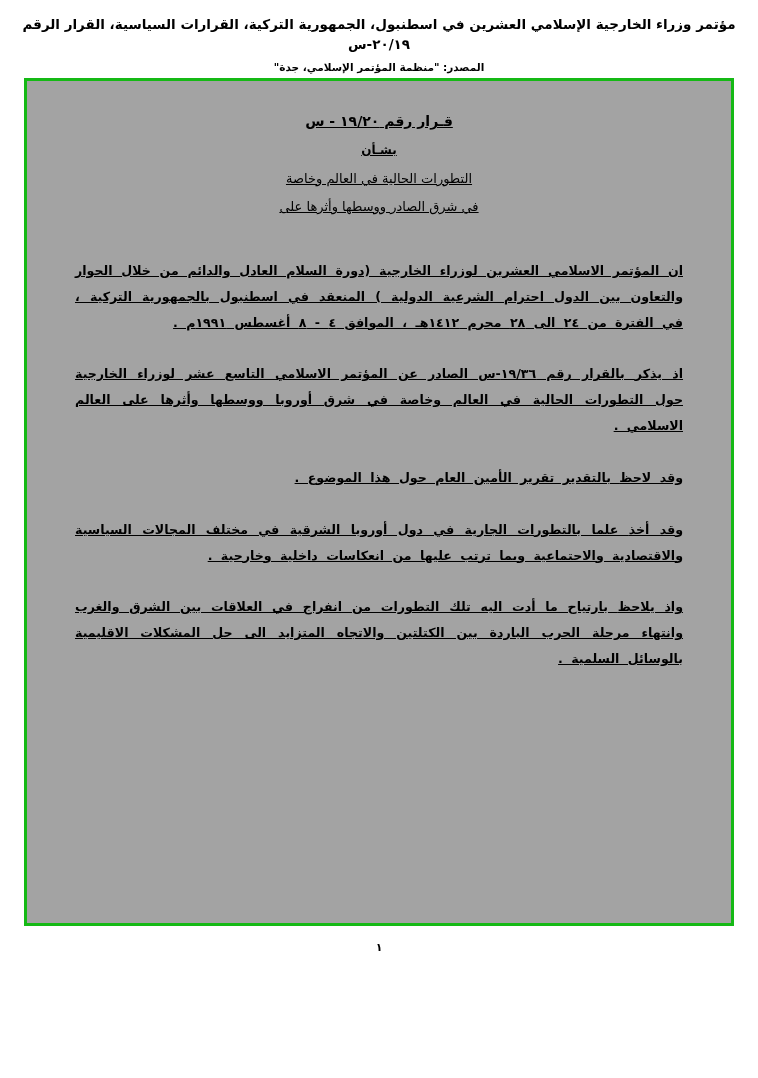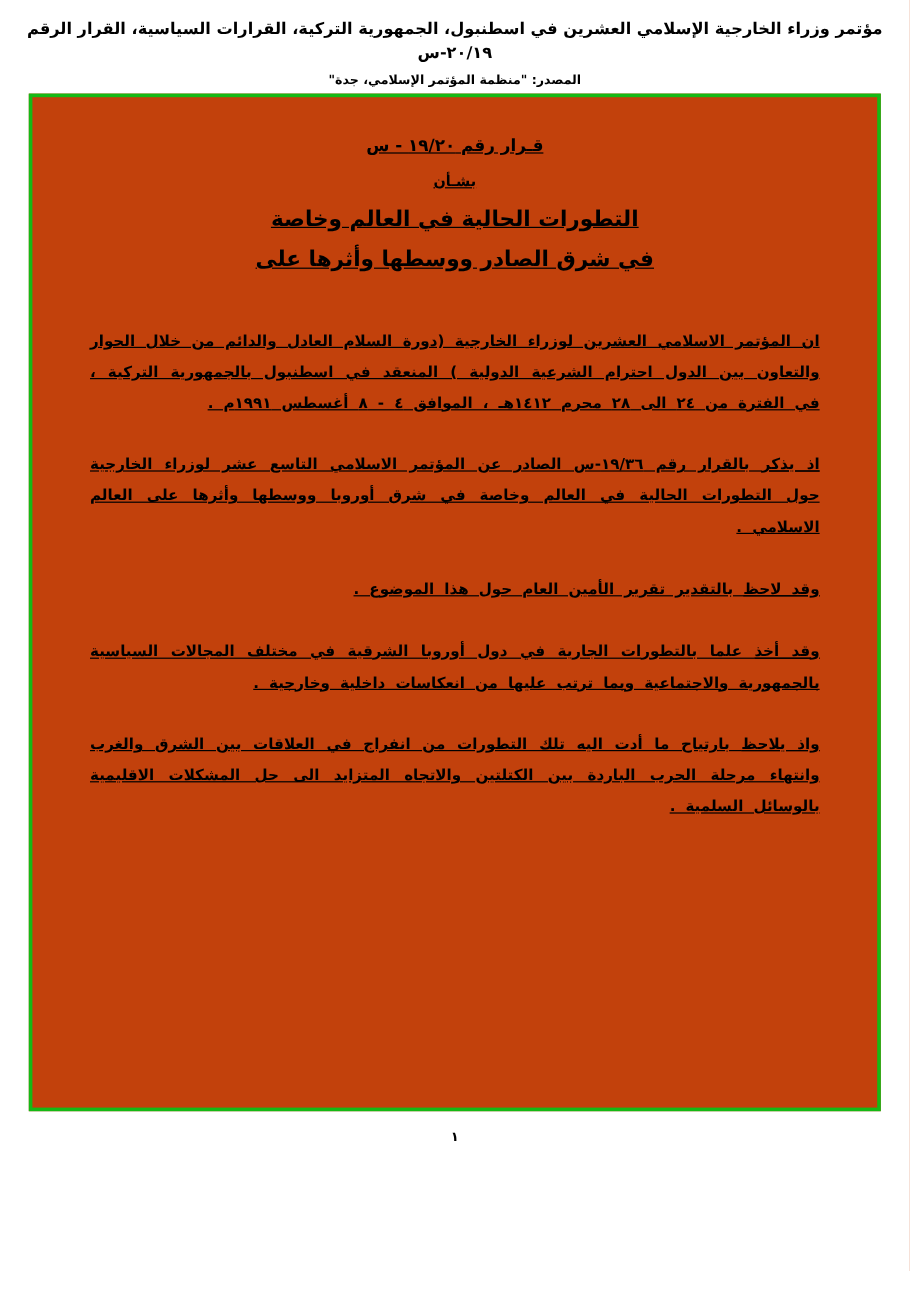--- a/index.html
+++ b/index.html
@@ -39,21 +39,21 @@
     color: #000;
   }
   .frame {
     position: absolute;
     top: 78px;
     left: 24px;
     right: 24px;
     bottom: 36px;
     border: 3px solid #15b915;
     box-sizing: border-box;
-    background: #c2410c;
+    background: #a3a3a3;
   }
   .frame-inner {
     padding: 22px 48px 10px 48px;
     box-sizing: border-box;
     height: 100%;
     overflow: hidden;
   }
   .doc-title-block {
     text-align: center;
     margin-top: 8px;
@@ -68,22 +68,22 @@
   }
   .doc-sub {
     font-size: 12px;
     font-weight: bold;
     letter-spacing: 1px;
     text-decoration: underline;
     display: block;
     margin-bottom: 14px;
   }
   .doc-line {
-    font-size: 18px;
-    font-weight: bold;
+    font-size: 13px;
+    font-weight: normal;
     letter-spacing: 1.5px;
     text-decoration: underline;
     display: block;
     margin-bottom: 13px;
   }
   .body-block {
     margin-top: 44px;
   }
   p.para {
     font-size: 12.6px;
@@ -126,21 +126,21 @@
         <span class="doc-num">قـرار رقم ١٩/٢٠ - س</span>
         <span class="doc-sub">بشـأن</span>
         <span class="doc-line">التطورات الحالية في العالم وخاصة</span>
         <span class="doc-line">في شرق الصادر ووسطها وأثرها على</span>
       </div>
 
       <div class="body-block">
         <p class="para"><span class="lead"></span><span>ان المؤتمر الاسلامي العشرين لوزراء الخارجية (دورة السلام العادل والدائم من خلال الحوار والتعاون بين الدول احترام الشرعية الدولية ) المنعقد في اسطنبول بالجمهورية التركية ، في الفترة من ٢٤ الى ٢٨ محرم ١٤١٢هـ ، الموافق ٤ - ٨ أغسطس ١٩٩١م .</span></p>
         <p class="para"><span class="lead">اذ يذكر</span><span> بالقرار رقم ١٩/٣٦-س الصادر عن المؤتمر الاسلامي التاسع عشر لوزراء الخارجية حول التطورات الحالية في العالم وخاصة في شرق أوروبا ووسطها وأثرها على العالم الاسلامي .</span></p>
         <p class="para"><span class="lead">وقد لاحظ</span><span> بالتقدير تقرير الأمين العام حول هذا الموضوع .</span></p>
-        <p class="para"><span class="lead">وقد أخذ</span><span> علما بالتطورات الجارية في دول أوروبا الشرقية في مختلف المجالات السياسية بالجمهورية والاجتماعية وبما ترتب عليها من انعكاسات داخلية وخارجية .</span></p>
+        <p class="para"><span class="lead">وقد أخذ</span><span> علما بالتطورات الجارية في دول أوروبا الشرقية في مختلف المجالات السياسية والاقتصادية والاجتماعية وبما ترتب عليها من انعكاسات داخلية وخارجية .</span></p>
         <p class="para"><span class="lead">واذ يلاحظ</span><span> بارتياح ما أدت اليه تلك التطورات من انفراج في العلاقات بين الشرق والغرب وانتهاء مرحلة الحرب الباردة بين الكتلتين والاتجاه المتزايد الى حل المشكلات الاقليمية بالوسائل السلمية .</span></p>
       </div>
 
     </div>
   </div>
 
   <div class="page-number">١</div>
 
 </div>
 

